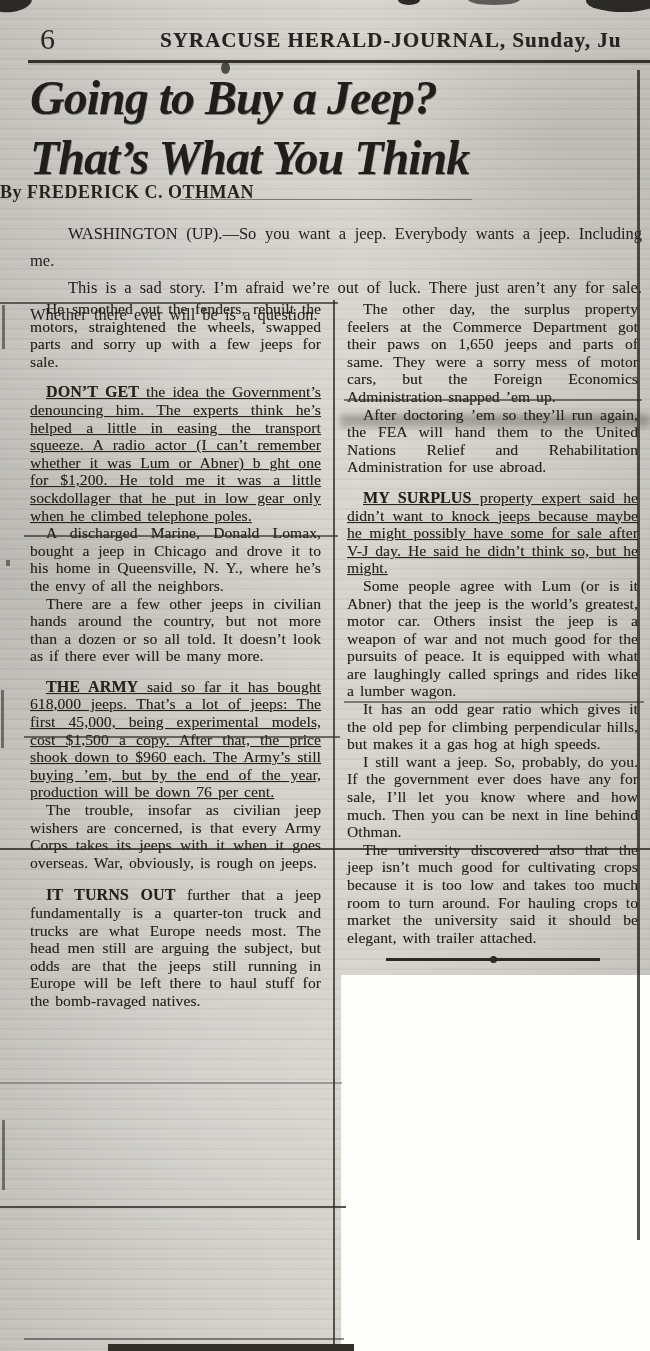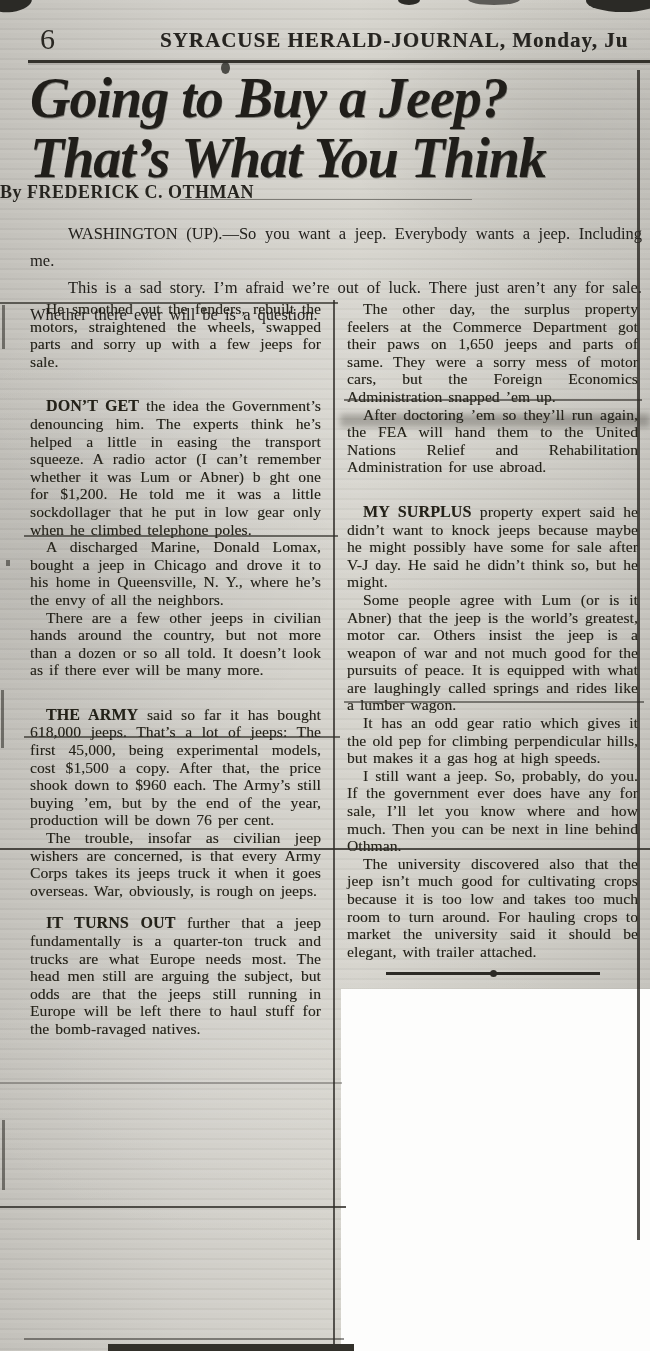--- a/index.html
+++ b/index.html
@@ -14,30 +14,30 @@
       linear-gradient(90deg,#c3c1bb,#d0cec8 28%,#d6d4cd 55%,#cdcbc4 80%,#c5c3bd);
     color:#23211d;
     font-family:"Liberation Serif", serif;
   }
   
   .hdr{position:absolute;top:20px;left:0;width:650px;white-space:nowrap;}
   .pagenum{position:absolute;left:40px;top:4px;font-size:30px;line-height:30px;color:#2a2823;}
   .masthead{position:absolute;left:160px;top:8px;font-size:21px;font-weight:700;letter-spacing:1px;color:#262420;text-shadow:.4px .4px 0 rgba(30,28,24,.4);}
   .hdr-rule{position:absolute;top:60px;left:28px;width:622px;height:3px;background:#34322c;box-shadow:0 2px 0 rgba(52,50,44,.15);}
   
-  .headline{position:absolute;top:68px;left:30px;width:600px;font-style:italic;font-weight:700;font-size:56px;line-height:60px;color:#201e1a;text-shadow:.6px .6px 0 rgba(32,30,26,.45);letter-spacing:-1px;}
+  .headline{position:absolute;top:68px;left:30px;width:600px;font-style:italic;font-weight:700;font-size:48px;line-height:60px;color:#201e1a;text-shadow:.6px .6px 0 rgba(32,30,26,.45);letter-spacing:-1px;}
   .byline{position:absolute;top:182px;left:0;width:650px;font-weight:700;font-size:18px;letter-spacing:.5px;color:#26241f;}
   
   .intro{position:absolute;top:220px;left:30px;width:612px;font-size:16.5px;line-height:27px;text-align:justify;word-spacing:3px;}
   .intro p{margin:0;text-indent:38px;}
   
   .cols{position:absolute;top:300px;left:30px;width:608px;display:flex;}
   .col{width:291px;font-size:15.5px;line-height:17.6px;text-align:justify;word-spacing:2px;letter-spacing:.1px;color:#242219;}
   .col p{margin:0;text-indent:16px;text-shadow:.3px .3px 0 rgba(36,34,25,.35);}
-  .col p.sect{margin-top:27px;}
+  .col p.sect{margin-top:13px;text-decoration:underline;}
   .col p.sect-big{margin-top:15px;}
   .lead{font-weight:700;font-size:16px;}
   .gutter{width:26px;position:relative;flex:none;}
   .gutter-rule{position:absolute;left:12px;top:0;width:2px;height:1048px;background:rgba(40,38,33,.75);}
   
   .end-rule{position:relative;height:3px;width:214px;margin:12px auto 0 auto;background:#2c2a25;}
   .end-rule .dot{position:absolute;left:50%;top:-2px;width:7px;height:7px;margin-left:-3px;border-radius:50%;background:#2c2a25;}
   .white-patch{margin-left:-6px;margin-top:14px;width:310px;height:420px;background:#fdfdfc;}
   
   .crease{position:absolute;height:2px;background:#2e2c27;}
@@ -47,21 +47,21 @@
   .speck{position:absolute;background:rgba(40,38,33,.55);}
   .bottom-strip{position:absolute;top:1344px;left:108px;width:246px;height:7px;background:#32302a;}
 </style>
 </head>
 <body>
 
 <div id="page">
 
   <div class="hdr">
     <span class="pagenum">6</span>
-    <span class="masthead">SYRACUSE HERALD-JOURNAL, Monday, Ju</span>
+    <span class="masthead">SYRACUSE HERALD-JOURNAL, Sunday, Ju</span>
   </div>
   <div class="hdr-rule"></div>
 
   <div class="headline">
     <div>Going to Buy a Jeep?</div>
     <div>That’s What You Think</div>
   </div>
   <div class="byline">By FREDERICK C. OTHMAN</div>
 
   <div class="intro">
@@ -69,21 +69,21 @@
     <p>This is a sad story. I’m afraid we’re out of luck. There just aren’t any for sale. Whether there ever will be is a question.</p>
   </div>
 
   <div class="cols">
     <div class="col">
       <p><span class="lead"></span><span>He smoothed out the fenders, rebuilt the motors, straightened the wheels, swapped parts and sorry up with a few jeeps for sale.</span></p>
       <p class="sect"><span class="lead">DON’T GET</span><span> the idea the Government’s denouncing him. The experts think he’s helped a little in easing the transport squeeze. A radio actor (I can’t remember whether it was Lum or Abner) b ght one for $1,200. He told me it was a little sockdollager that he put in low gear only when he climbed telephone poles.</span></p>
       <p><span class="lead"></span><span>A discharged Marine, Donald Lomax, bought a jeep in Chicago and drove it to his home in Queensville, N. Y., where he’s the envy of all the neighbors.</span></p>
       <p><span class="lead"></span><span>There are a few other jeeps in civilian hands around the country, but not more than a dozen or so all told. It doesn’t look as if there ever will be many more.</span></p>
       <p class="sect"><span class="lead">THE ARMY</span><span> said so far it has bought 618,000 jeeps. That’s a lot of jeeps: The first 45,000, being experimental models, cost $1,500 a copy. After that, the price shook down to $960 each. The Army’s still buying ’em, but by the end of the year, production will be down 76 per cent.</span></p>
-      <p><span class="lead"></span><span>The trouble, insofar as civilian jeep wishers are concerned, is that every Army Corps takes its jeeps truck it when it goes overseas. War, obviously, is rough on jeeps.</span></p>
+      <p><span class="lead"></span><span>The trouble, insofar as civilian jeep wishers are concerned, is that every Army Corps takes its jeeps with it when it goes overseas. War, obviously, is rough on jeeps.</span></p>
       <p class="sect-big"><span class="lead">IT TURNS OUT</span><span> further that a jeep fundamentally is a quarter-ton truck and trucks are what Europe needs most. The head men still are arguing the subject, but odds are that the jeeps still running in Europe will be left there to haul stuff for the bomb-ravaged natives.</span></p>
     </div>
     <div class="gutter">
       <div class="gutter-rule"></div>
     </div>
     <div class="col">
       <p><span class="lead"></span><span>The other day, the surplus property feelers at the Commerce Department got their paws on 1,650 jeeps and parts of same. They were a sorry mess of motor cars, but the Foreign Economics Administration snapped ’em up.</span></p>
       <p><span class="lead"></span><span>After doctoring ’em so they’ll run again, the FEA will hand them to the United Nations Relief and Rehabilitation Administration for use abroad.</span></p>
       <p class="sect"><span class="lead">MY SURPLUS</span><span> property expert said he didn’t want to knock jeeps because maybe he might possibly have some for sale after V-J day. He said he didn’t think so, but he might.</span></p>
       <p><span class="lead"></span><span>Some people agree with Lum (or is it Abner) that the jeep is the world’s greatest, motor car. Others insist the jeep is a weapon of war and not much good for the pursuits of peace. It is equipped with what are laughingly called springs and rides like a lumber wagon.</span></p>

